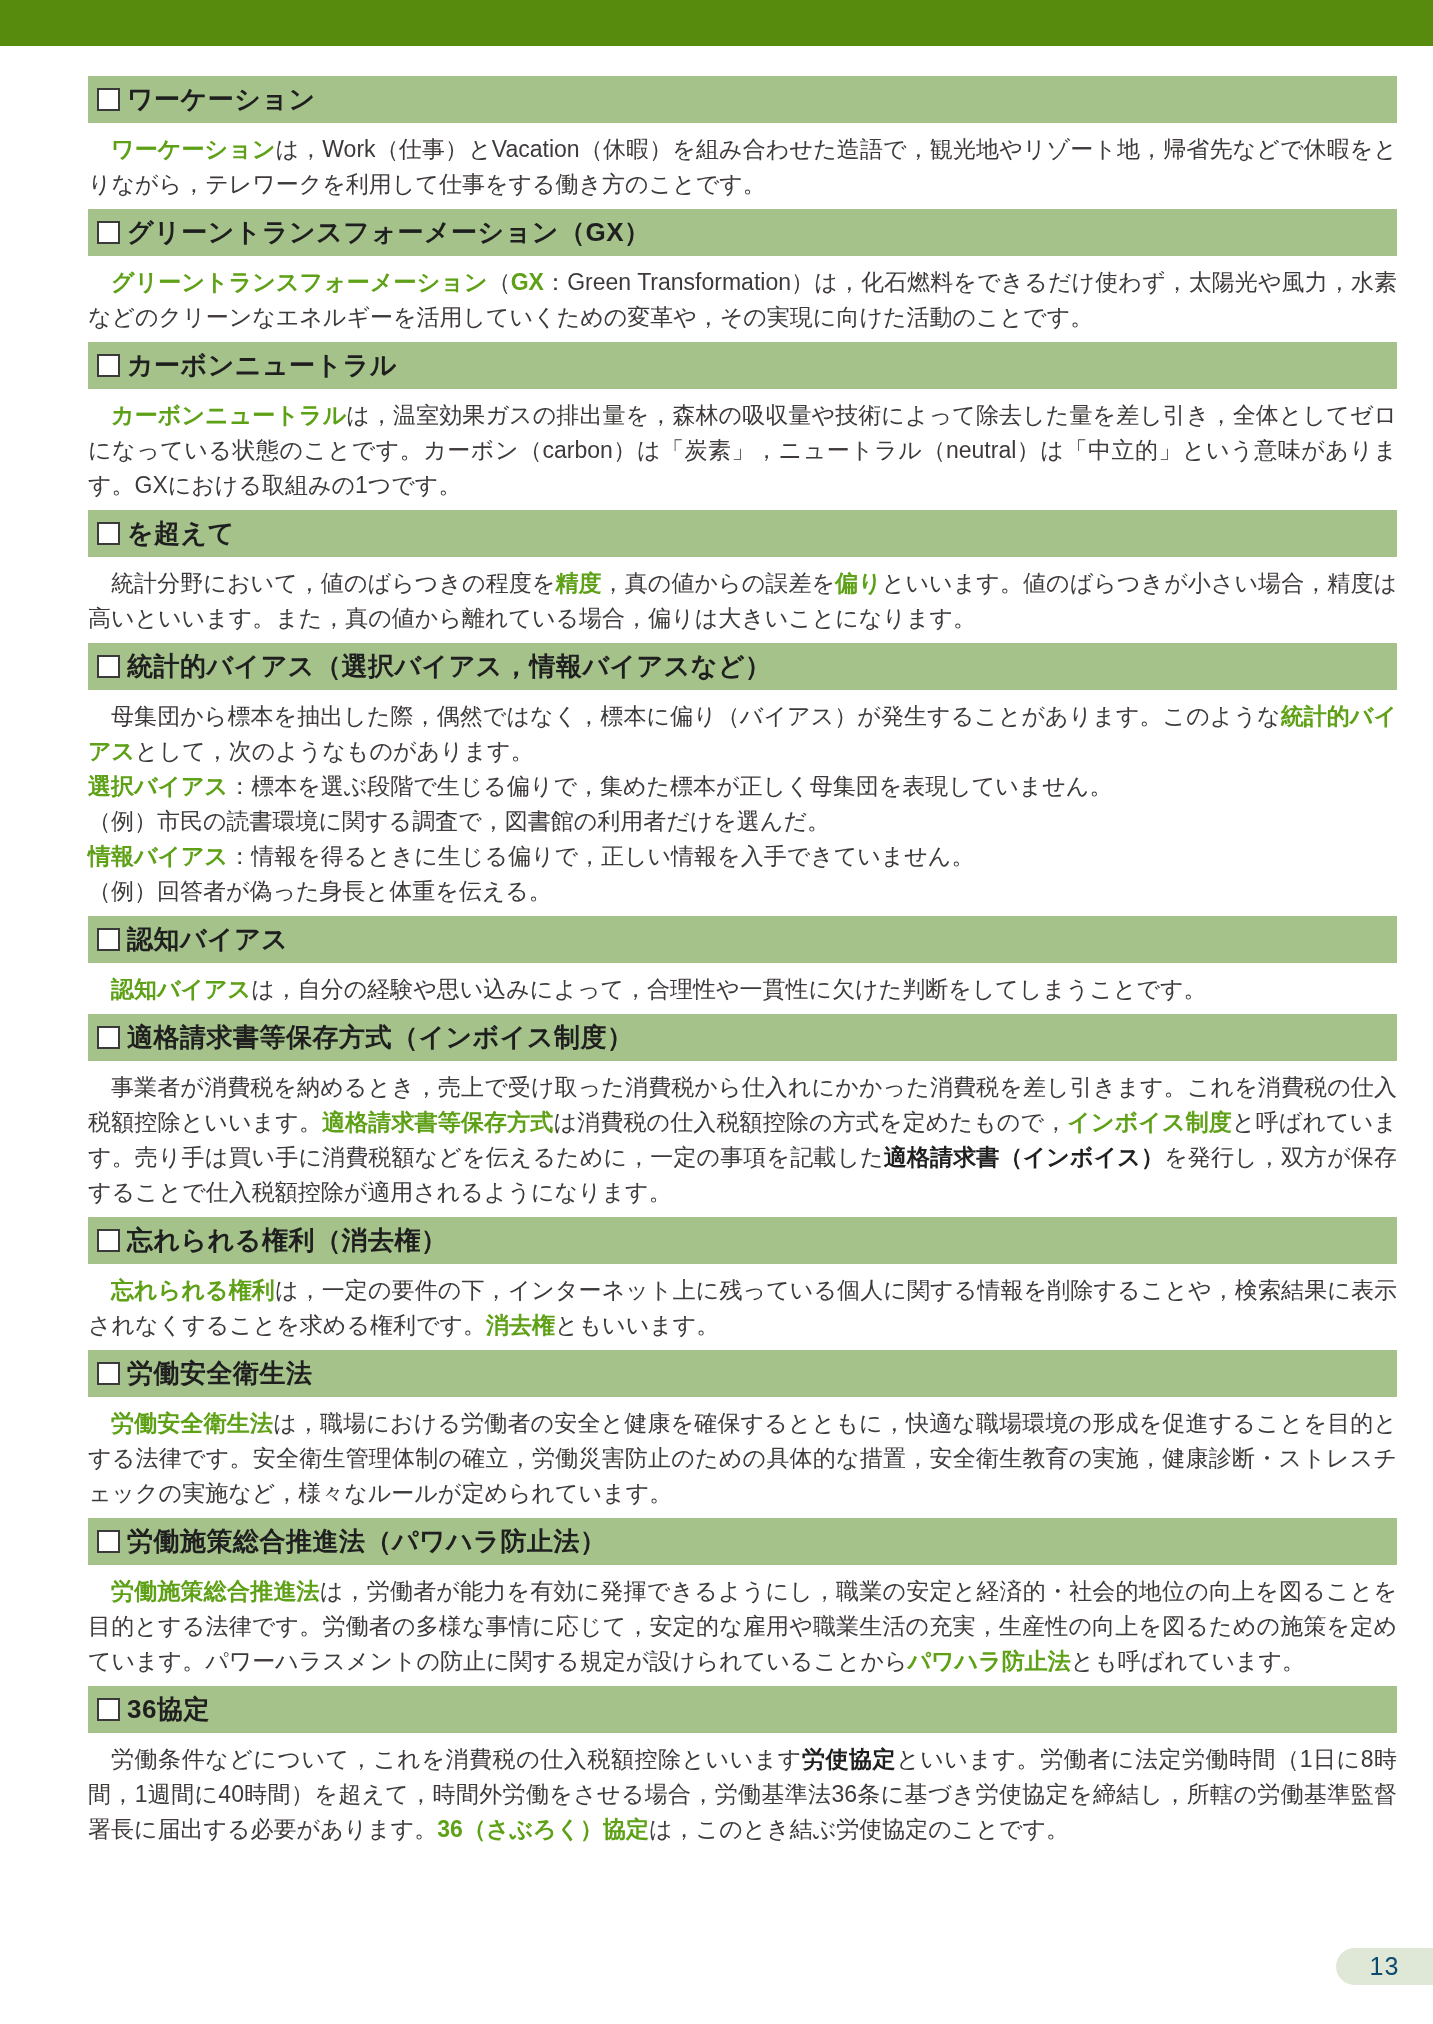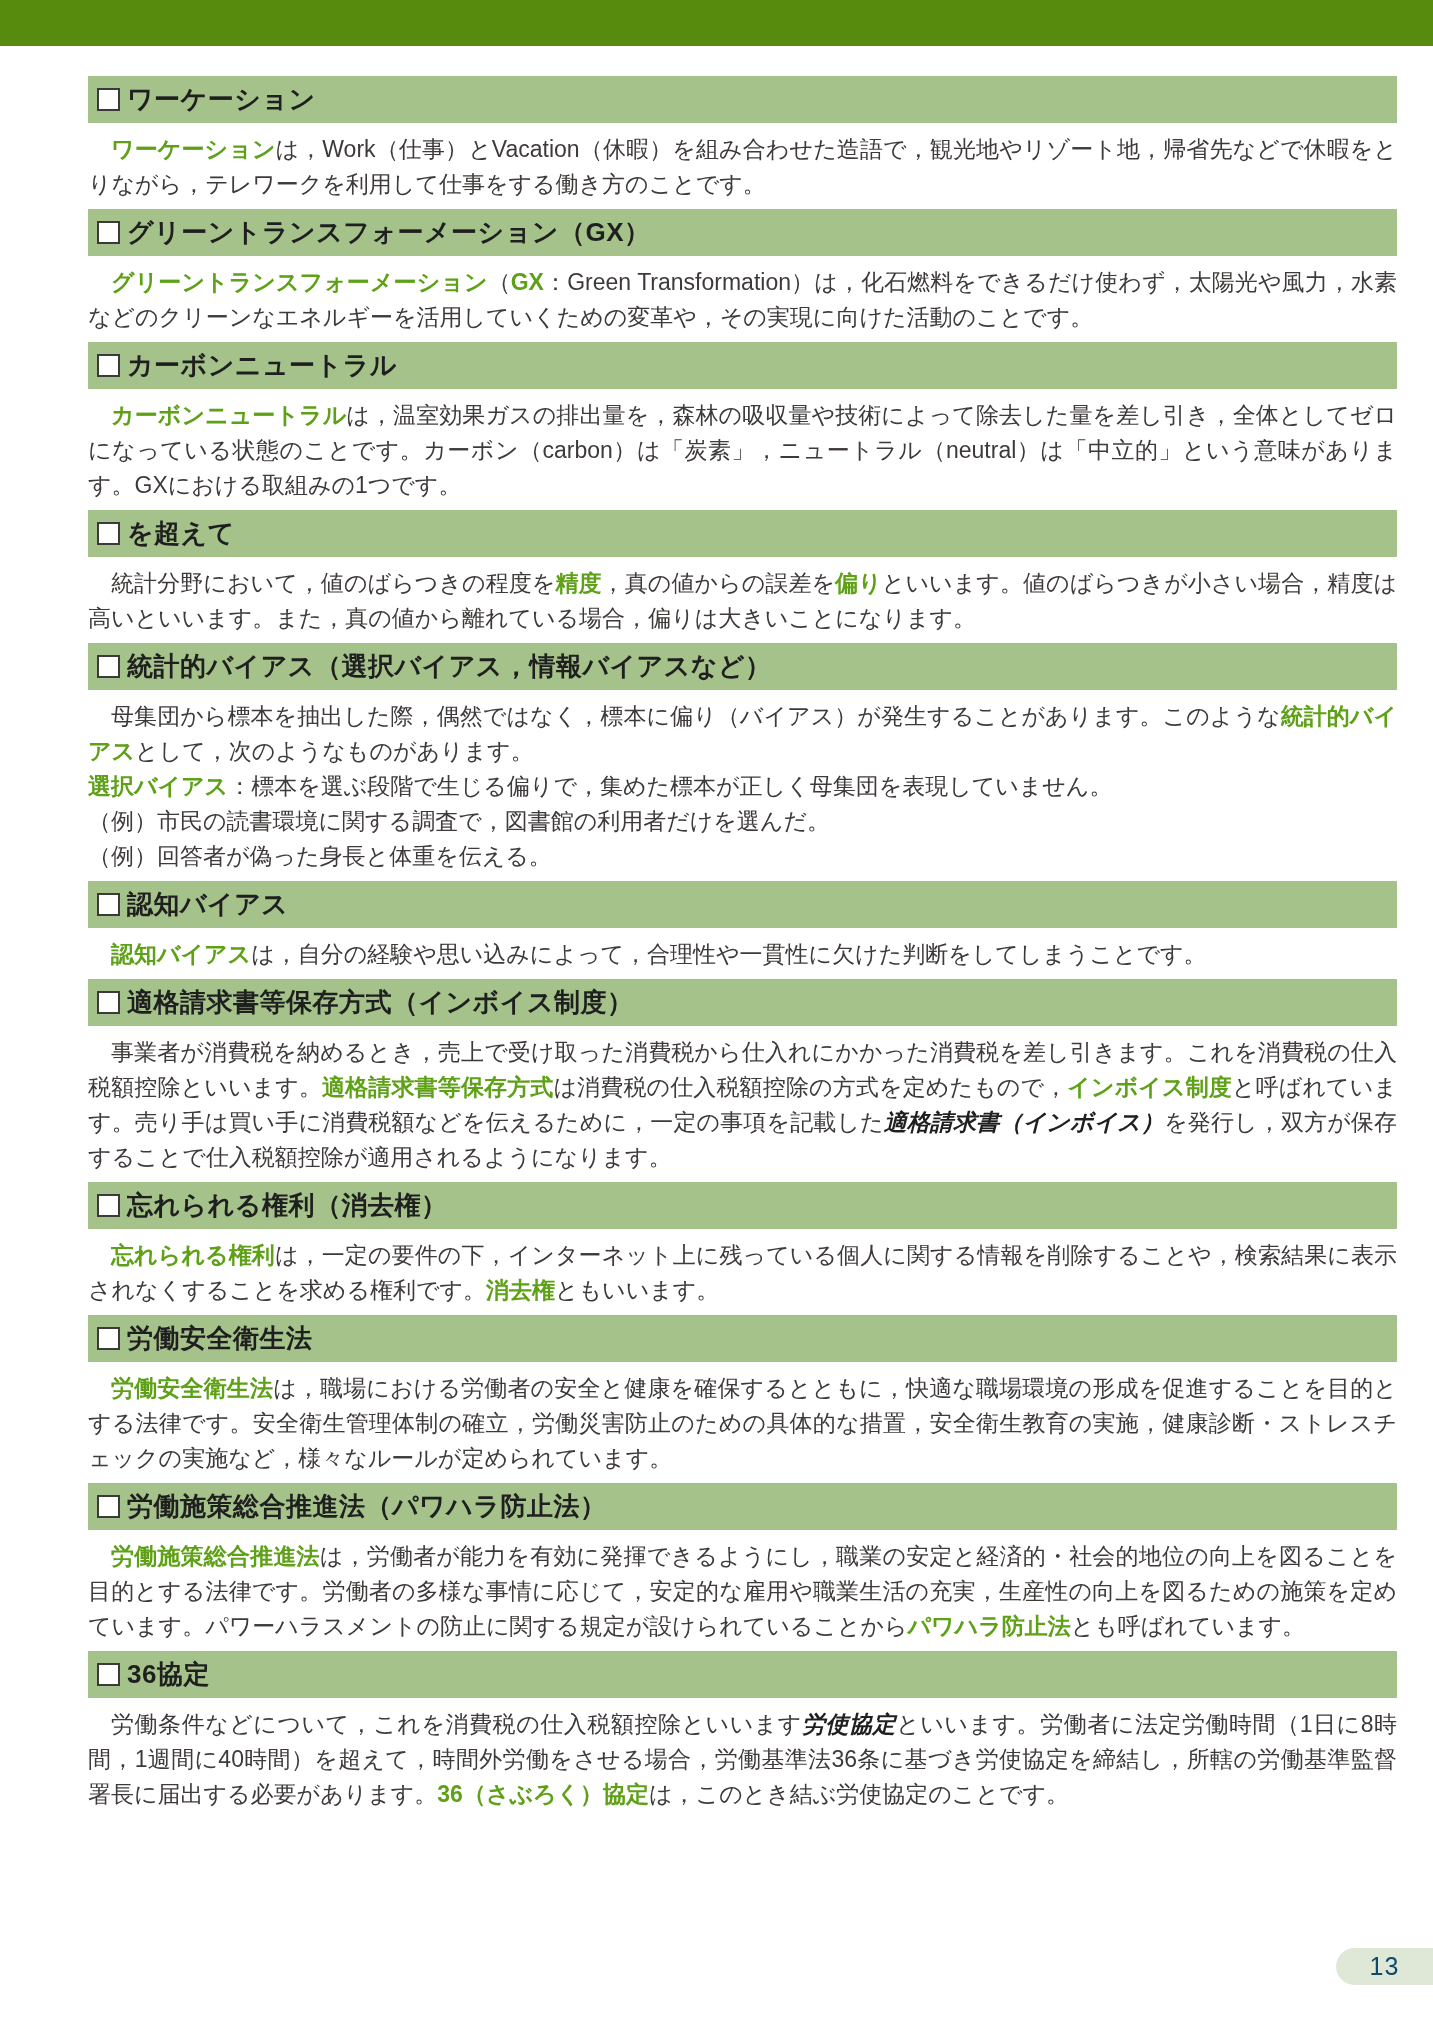--- a/index.html
+++ b/index.html
@@ -53,21 +53,21 @@
   }
   .sec-body {
     padding: 9px 0 7px 0;
     font-size: 23px;
     line-height: 35px;
     text-align: justify;
   }
   .sec-body p { margin: 0; }
   .sec-body p.indent { text-indent: 23px; }
   .kw { color: var(--keyword); font-weight: bold; }
-  .b  { color: var(--title-text); font-weight: bold; font-style: italic; }
+  .b  { color: var(--title-text); font-weight: bold; }
   .page-pill {
     position: absolute;
     right: 0;
     top: 1948px;
     width: 97px;
     height: 37px;
     background: var(--page-pill);
     border-radius: 19px 0 0 19px;
     display: flex;
     align-items: center;
@@ -127,20 +127,21 @@
 
   <section class="section">
     <div class="sec-header">
       <span class="checkbox"></span>
       <span class="sec-title">統計的バイアス（選択バイアス，情報バイアスなど）</span>
     </div>
     <div class="sec-body">
         <p class="indent"><span>母集団から標本を抽出した際，偶然ではなく，標本に偏り（バイアス）が発生することがあります。このような</span><span class="kw">統計的バイアス</span><span>として，次のようなものがあります。</span></p>
         <p><span class="kw">選択バイアス</span><span>：標本を選ぶ段階で生じる偏りで，集めた標本が正しく母集団を表現していません。</span></p>
         <p><span>（例）市民の読書環境に関する調査で，図書館の利用者だけを選んだ。</span></p>
+        <p><span class="kw">情報バイアス</span><span>：情報を得るときに生じる偏りで，正しい情報を入手できていません。</span></p>
         <p><span>（例）回答者が偽った身長と体重を伝える。</span></p>
       </div>
   </section>
 
   <section class="section">
     <div class="sec-header">
       <span class="checkbox"></span>
       <span class="sec-title">認知バイアス</span>
     </div>
     <div class="sec-body">

